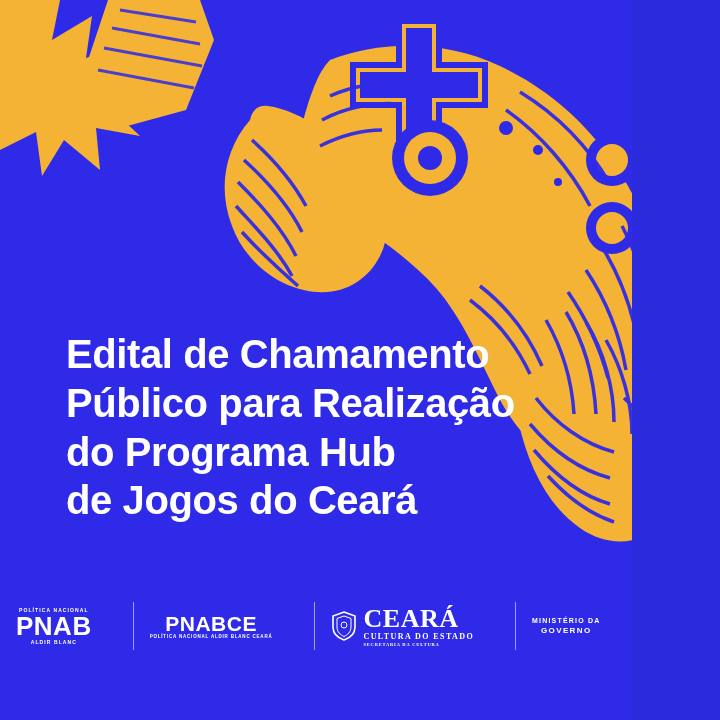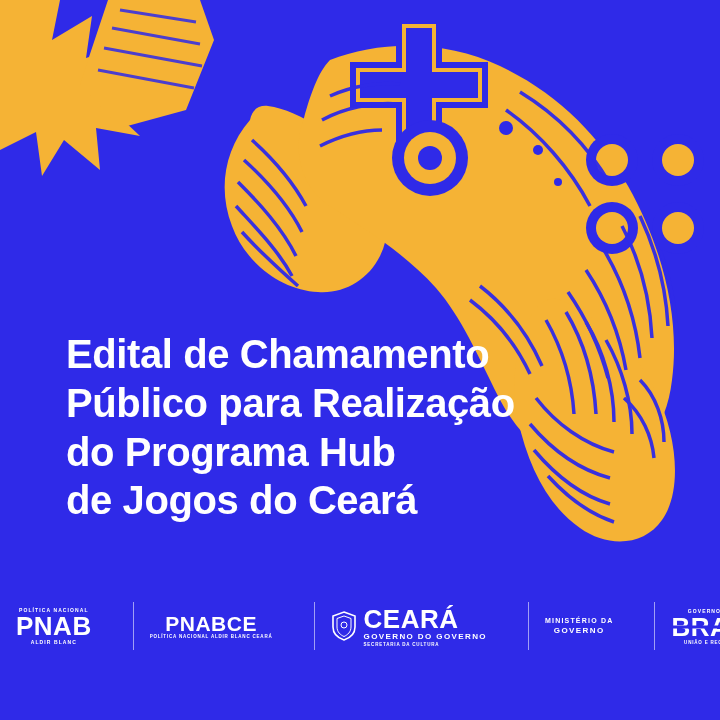--- a/index.html
+++ b/index.html
@@ -2,21 +2,21 @@
 <html><head>
 <meta charset="utf-8">
 <style>
   html, body {
     margin: 0;
     padding: 0;
     background: #2b2bdd;
   }
   .poster {
     position: relative;
-    width: 720px;
+    width: 632px;
     height: 720px;
     background: #2f2ae8;
     overflow: hidden;
     font-family: "Liberation Sans", sans-serif;
   }
 
   
   .art {
     position: absolute;
     inset: 0;
@@ -100,20 +100,21 @@
     font-size: 7px;
     font-weight: 700;
     letter-spacing: 1.2px;
     line-height: 1.3;
     white-space: nowrap;
   }
 
   .logo-ceara {
     flex-direction: row;
     gap: 7px;
+    font-family: Liberation Serif, serif;
   }
   .crest {
     width: 26px;
     height: 30px;
   }
   .ceara-text { display: flex; flex-direction: column; align-items: flex-start; }
 
   .brasil-wrap { position: relative; }
   .brasil-strike {
     position: absolute;
@@ -276,21 +277,21 @@
     </div>
 
     <div class="logo logo-ceara">
       <svg class="crest" viewBox="0 0 26 30" aria-hidden="true">
         <path d="M13 1 L24 5 V16 C24 23 19 27 13 29 C7 27 2 23 2 16 V5 Z" fill="none" stroke="#ffffff" stroke-width="1.6"></path>
         <path d="M13 5 L20 7.5 V16 C20 21 16.5 24 13 25.5 C9.5 24 6 21 6 16 V7.5 Z" fill="none" stroke="#ffffff" stroke-width="1"></path>
         <circle cx="13" cy="14" r="3" fill="none" stroke="#ffffff" stroke-width="1"></circle>
       </svg>
       <div class="ceara-text">
         <div class="big">CEARÁ</div>
-        <div class="sm">GOVERNO DO GOVERNO</div>
+        <div class="sm">CULTURA DO ESTADO</div>
         <div class="tiny2">SECRETARIA DA CULTURA</div>
       </div>
     </div>
 
     <div class="logo">
       <div class="sm2">MINISTÉRIO DA</div>
       <div class="sm">GOVERNO</div>
     </div>
 
     <div class="logo">

